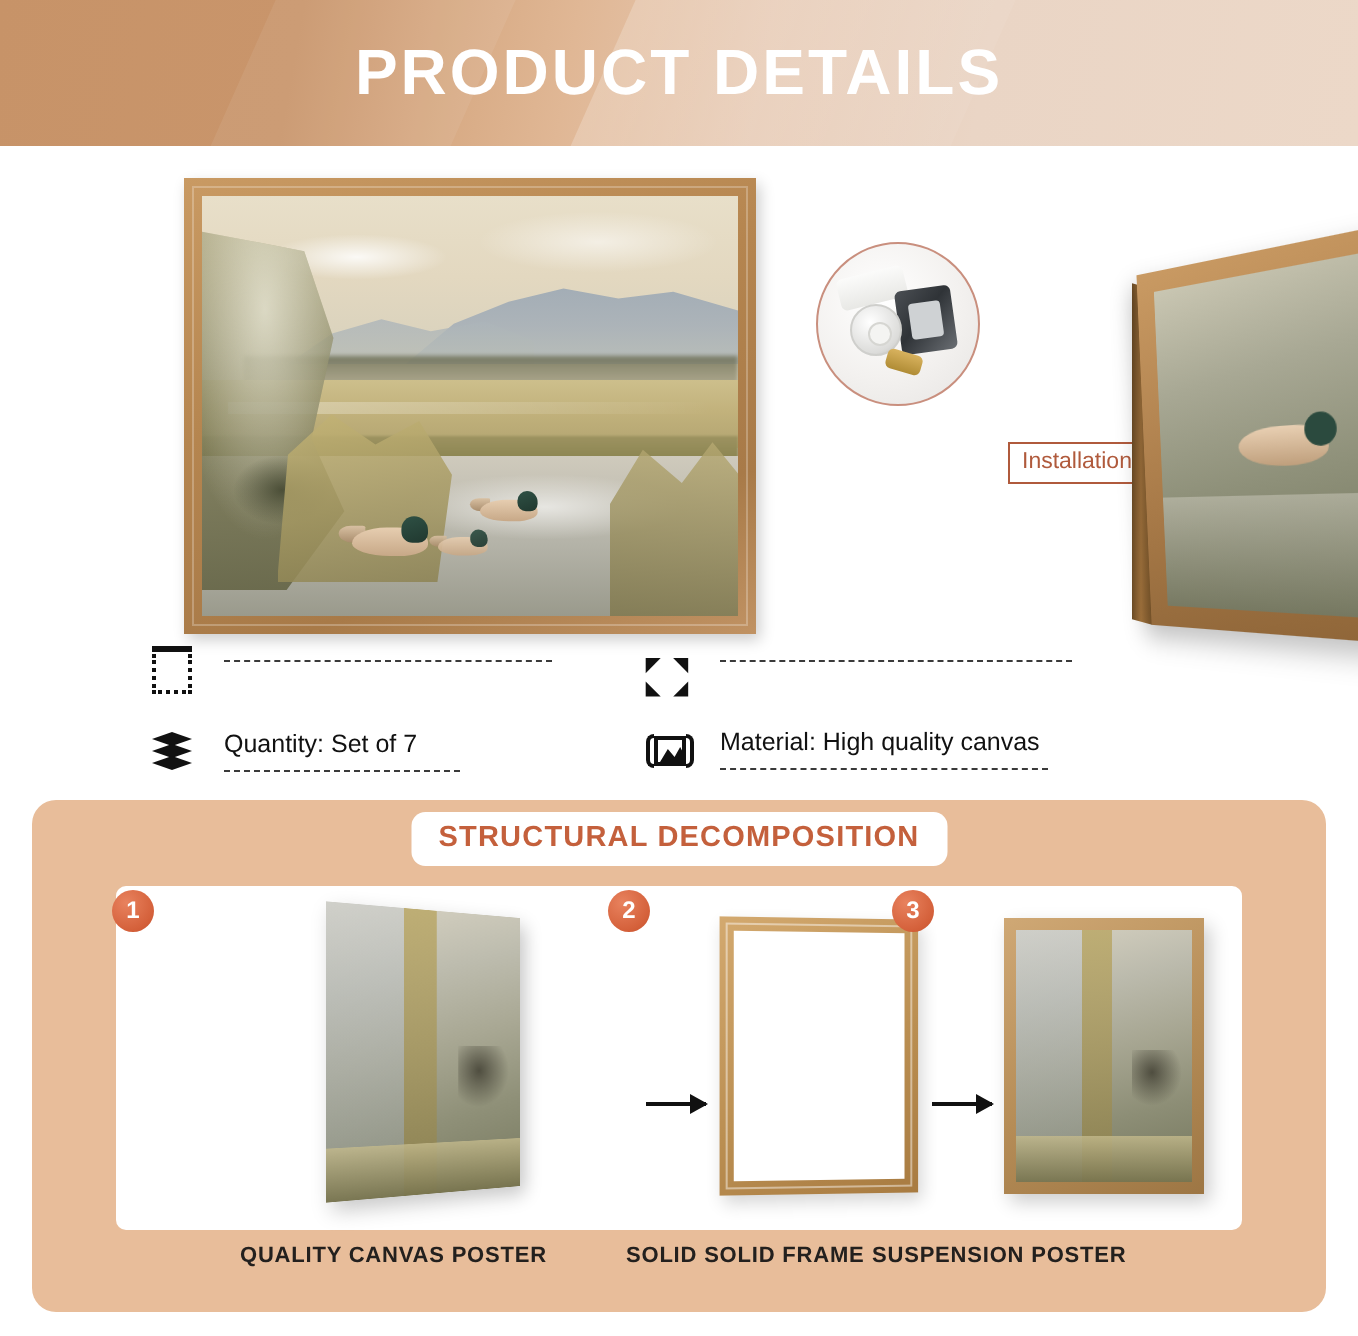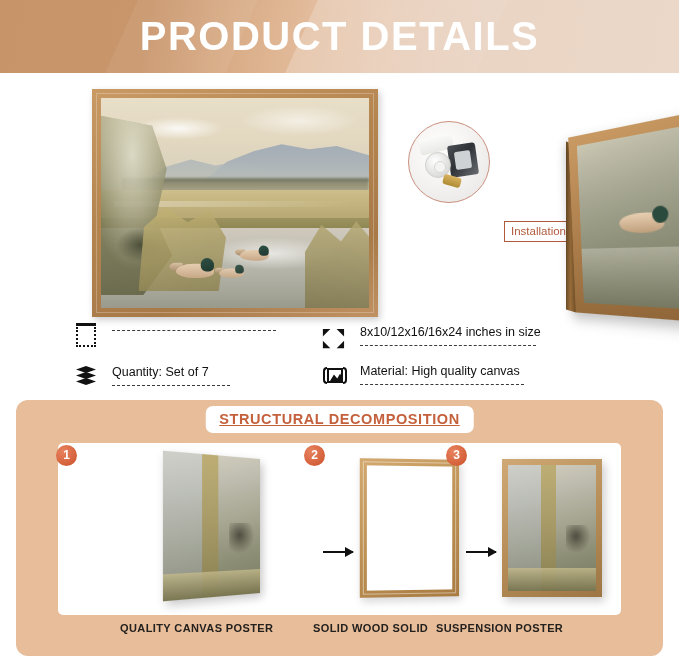--- a/index.html
+++ b/index.html
@@ -25,21 +25,21 @@
     transform: skewX(-24deg);
   }
   .header-sheen2 {
     position: absolute; top: -20px; left: 120px; width: 120px; height: 120px;
     background: rgba(255,255,255,.07);
     transform: skewX(-24deg);
   }
   .header-title {
     position: relative;
     text-align: center; line-height: 73px;
-    color: #ffffff; font-size: 40px; font-weight: bold;
+    color: #ffffff; font-size: 32px; font-weight: bold;
     letter-spacing: 1.5px;
   }
 
   
   .showcase { position: absolute; left: 0; top: 73px; width: 679px; height: 245px; }
 
   .framed-art {
     position: absolute; left: 92px; top: 16px; width: 286px; height: 228px;
     background: linear-gradient(160deg, #c99a63, #b5854f 40%, #a87a48 75%, #c09263);
     padding: 9px;
@@ -295,21 +295,20 @@
   
   .decomp {
     position: absolute; left: 16px; top: 400px; width: 647px; height: 256px;
     background: #e8bd9a; border-radius: 12px;
   }
   .decomp-pill {
     position: absolute; left: 50%; transform: translateX(-50%); top: 6px;
     background: #fff; border-radius: 7px; padding: 5px 14px 6px;
     color: #c4603c; font-size: 14.5px; font-weight: bold; letter-spacing: .6px;
     white-space: nowrap;
-    text-decoration: underline;
   }
   .decomp-card {
     position: absolute; left: 42px; top: 43px; width: 563px; height: 172px;
     background: #fff; border-radius: 5px;
   }
   .badge {
     position: absolute; width: 21px; height: 21px; border-radius: 50%;
     background: radial-gradient(circle at 34% 30%, #e8825e, #d4603a 70%, #c2502c);
     color: #fff; font-size: 12px; font-weight: bold; line-height: 21px;
     text-align: center; z-index: 5;
@@ -482,21 +481,20 @@
     <div class="feature f3">
       <div class="feat-icon">
         <div class="ic-resize">
             <b>◤</b>
             <b>◥</b>
             <b>◣</b>
             <b>◢</b>
           </div>
       </div>
       <div class="feat-text">
-        <div class="feat-label">8x10/12x16/16x24 inches in size</div>
         <div class="feat-rule"></div>
       </div>
     </div>
 
     <div class="feature f4">
       <div class="feat-icon">
         <div class="ic-pic">
           <div class="par l"></div>
           <div class="box"></div>
           <div class="par r"></div>
@@ -540,17 +538,17 @@
           <div class="streak-b" style="position:absolute;left:0;top:0;width:38%;height:100%;background:linear-gradient(180deg,rgba(200,204,206,.55),rgba(150,156,152,.45));"></div>
           <div class="streak-a" style="position:absolute;left:38%;top:0;width:16%;height:100%;background:linear-gradient(180deg,rgba(186,168,104,.85),rgba(140,126,72,.7));"></div>
           <div class="blob" style="position:absolute;right:6%;top:48%;width:28%;height:22%;background:radial-gradient(ellipse at 40% 40%,rgba(60,58,46,.8),rgba(60,58,46,0) 70%);"></div>
           <div class="ground" style="position:absolute;left:0;bottom:0;width:100%;height:18%;background:linear-gradient(180deg,rgba(196,186,140,.8),rgba(120,116,78,.9));"></div>
         </div>
       </div>
 
     </div>
 
     <div class="caption" style="left:104px;">QUALITY CANVAS POSTER</div>
-    <div class="caption" style="left:297px;">SOLID WOOD SOLID</div>
+    <div class="caption" style="left:297px;">SOLID SOLID FRAME</div>
     <div class="caption" style="left:420px;">SUSPENSION POSTER</div>
   </div>
 
 </div>
 
 </body></html>

